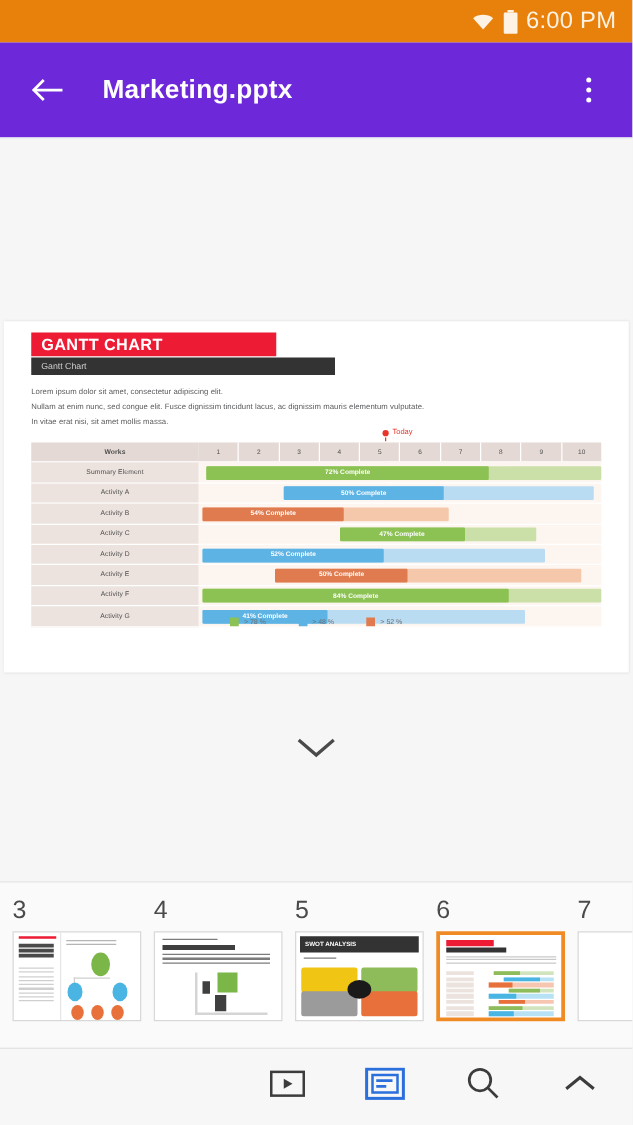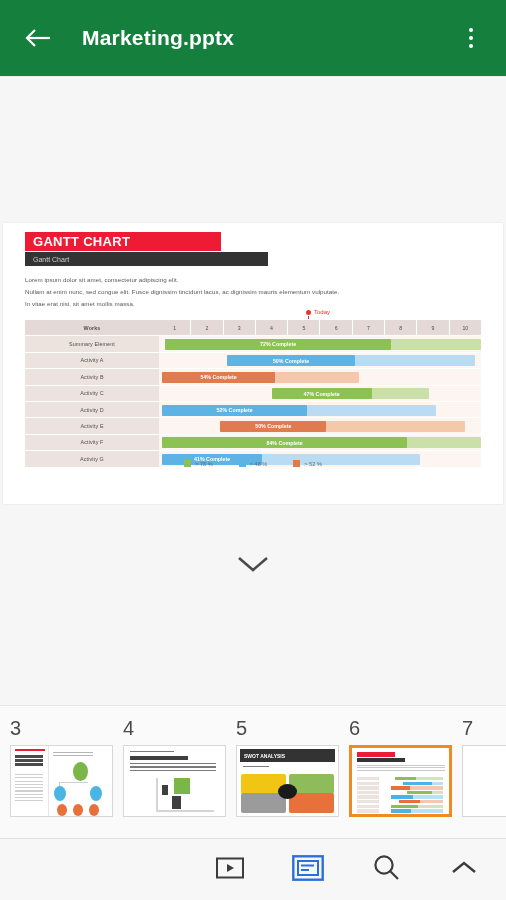--- a/index.html
+++ b/index.html
@@ -18,21 +18,21 @@
   }
   .sb-clock { color: #fdf2e4; font-size: 19px; letter-spacing: .2px; }
   .wifi-icon { width: 19px; height: 19px; position: relative; }
   .wifi-icon svg { display: block; }
   .batt-icon { width: 11px; height: 19px; position: relative; }
   .batt-icon .cap { position: absolute; top: 0; left: 3px; width: 5px; height: 2px; background: #fdf2e4; }
   .batt-icon .body { position: absolute; top: 2px; left: 0; width: 11px; height: 17px; background: #fdf2e4; border-radius: 1px; }
 
   
   .appbar {
-    height: 76px; flex: 0 0 76px; background: #15803d;
+    height: 76px; flex: 0 0 76px; background: #6d28d9;
     display: flex; align-items: center; padding: 0 18px;
   }
   .back-btn { width: 40px; height: 40px; display: flex; align-items: center; justify-content: center; cursor: pointer; }
   .doc-title { color: #fff; font-size: 21px; font-weight: bold; margin-left: 24px; letter-spacing: .2px; flex: 1; }
   .menu-btn { width: 34px; height: 40px; display: flex; flex-direction: column; align-items: center; justify-content: center; gap: 4px; cursor: pointer; }
   .menu-btn i { width: 4px; height: 4px; border-radius: 50%; background: #fff; display: block; }
 
   
   .viewer { flex: 1 1 auto; background: #f6f6f6; position: relative; overflow: hidden; }
   .viewer-top-line { height: 1px; background: #e9eef2; }
@@ -145,20 +145,32 @@
     display: flex; align-items: center; justify-content: flex-end;
     padding-right: 22px; gap: 38px;
   }
   .tb-btn { width: 40px; height: 40px; display: flex; align-items: center; justify-content: center; cursor: pointer; }
 </style>
 </head>
 <body>
 
 <div id="app">
 
+  <div class="statusbar">
+    <span class="wifi-icon">
+      <svg width="19" height="19" viewBox="0 0 19 19">
+          <path d="M1.5 6.5 C6 3 13 3 17.5 6.5 L9.5 15.5 Z" fill="#fdf2e4"></path>
+        </svg>
+    </span>
+    <span class="batt-icon">
+      <span class="cap"></span>
+        <span class="body"></span>
+    </span>
+    <span class="sb-clock">6:00 PM</span>
+  </div>
 
   <div class="appbar">
     <span class="back-btn">
       <svg width="27" height="22" viewBox="0 0 27 22">
         <path d="M2 11 H25" stroke="#fff" stroke-width="2.2" fill="none"></path>
         <path d="M10 3 L2 11 L10 19" stroke="#fff" stroke-width="2.2" fill="none" stroke-linejoin="miter"></path>
       </svg>
     </span>
     <span class="doc-title">Marketing.pptx</span>
     <span class="menu-btn">

